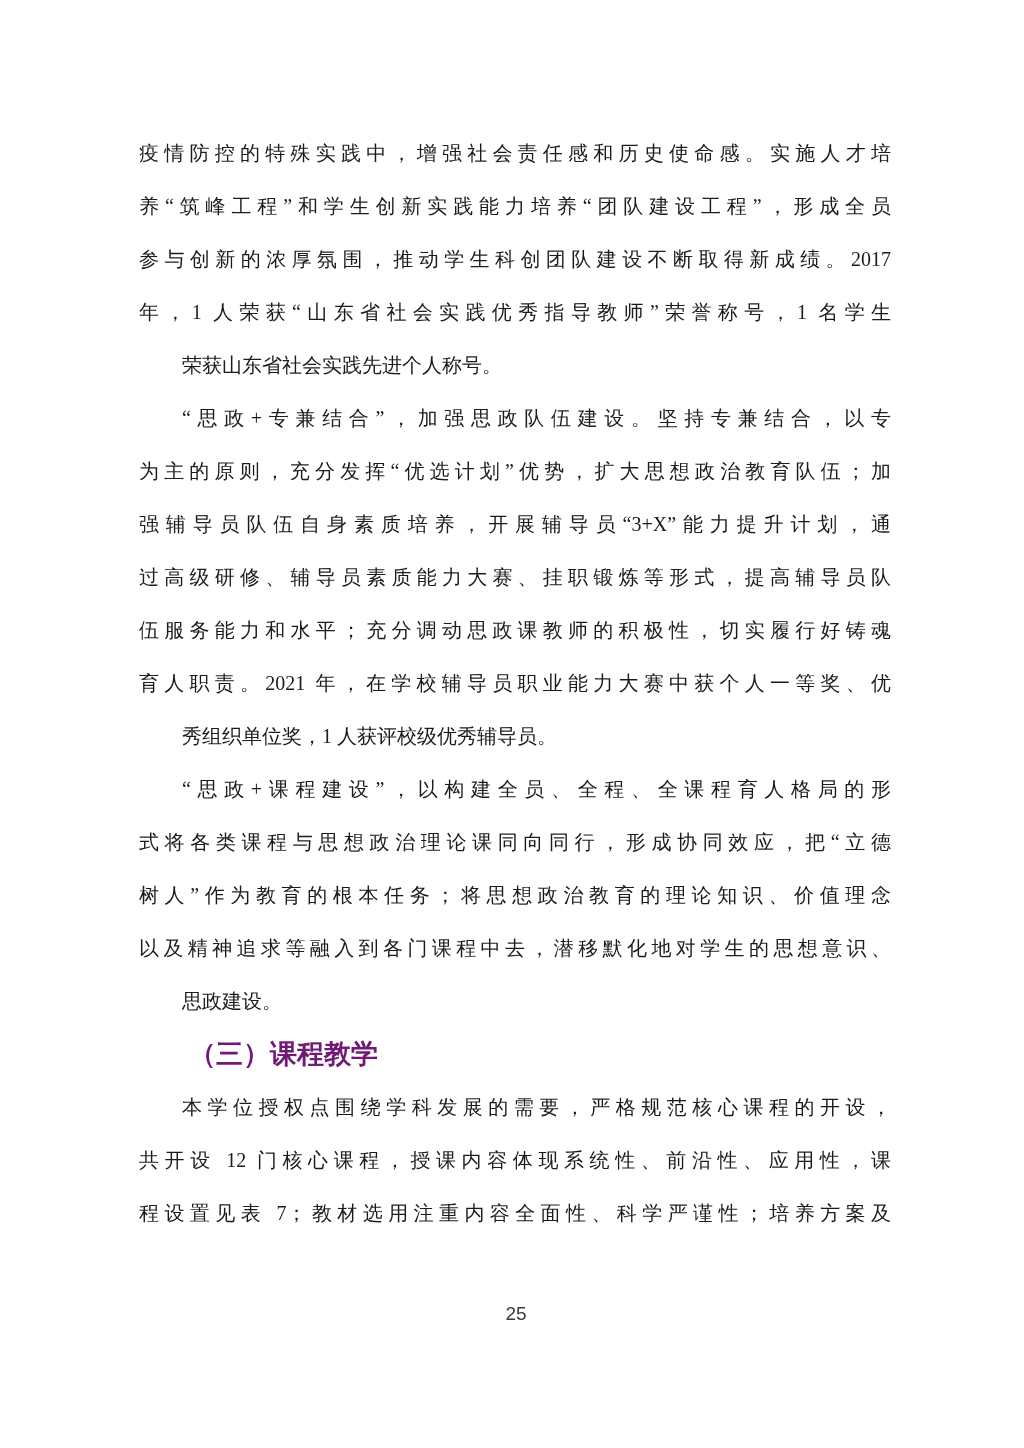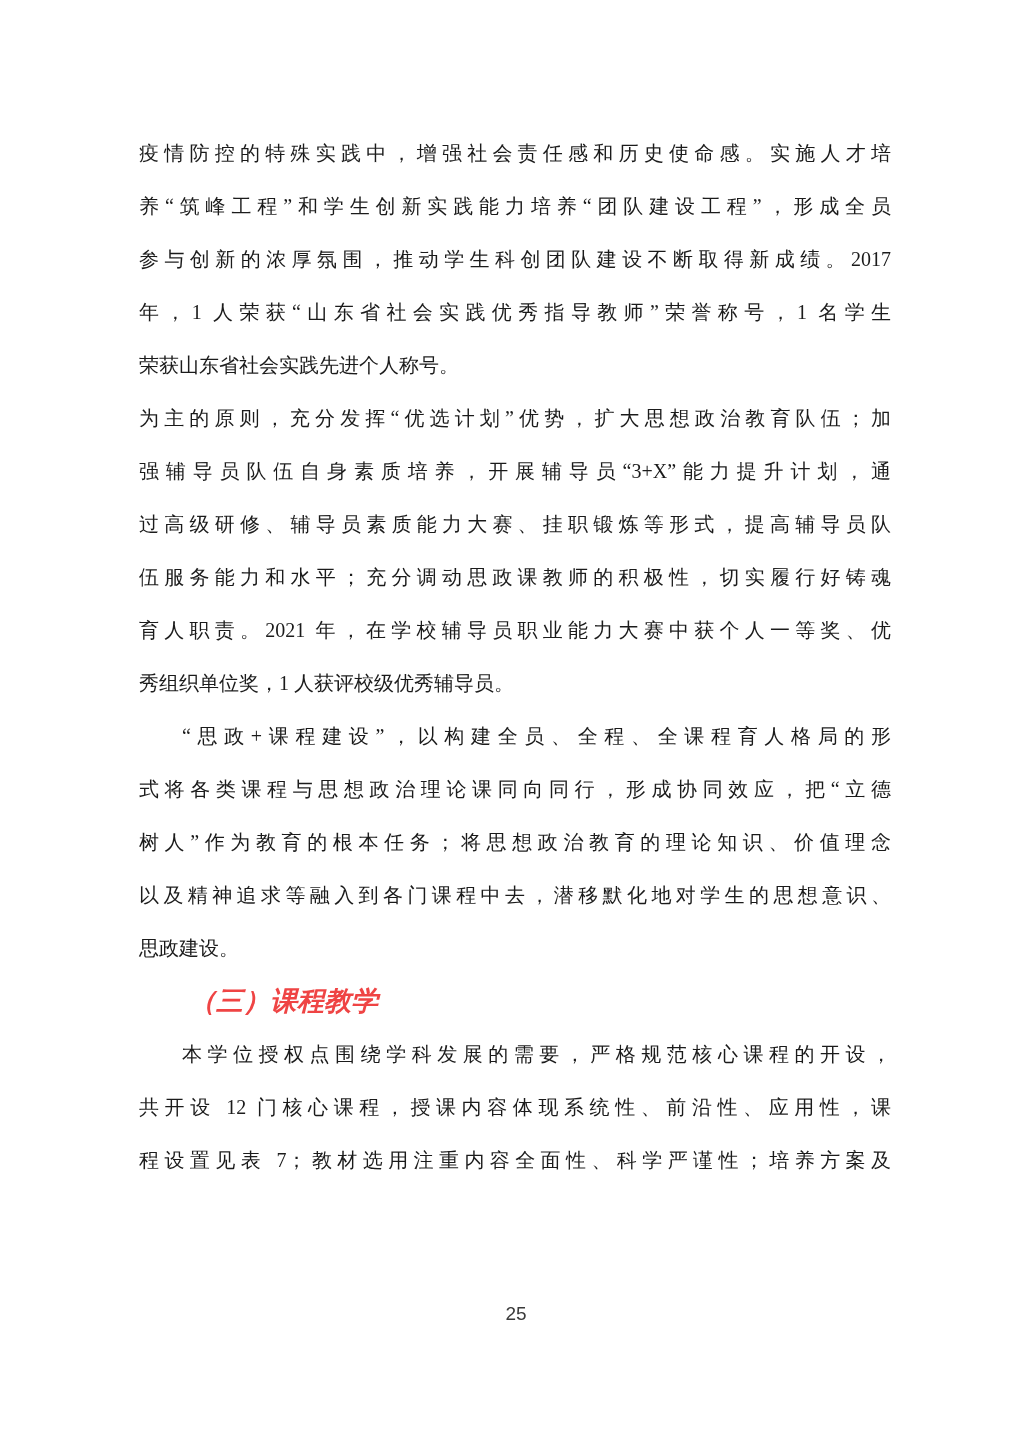--- a/index.html
+++ b/index.html
@@ -27,32 +27,32 @@
     line-height: 53px;
     height: 53px;
     text-align: justify;
     text-align-last: justify;
     white-space: normal;
     color: #1b1b1b;
   }
   .ln.end {
     text-align: right;
     text-align-last: left;
+    margin-left: 43px;
   }
   .ln.indent {
     text-indent: 2.15em;
   }
   .heading {
     font-size: 27px;
     font-weight: 700;
     line-height: 53px;
     height: 53px;
     padding-left: 50px;
-    color: #ef4444;
-    font-style: italic;
+    color: #701a75;
   }
   .page-number {
     position: absolute;
     top: 1303px;
     left: 4px;
     width: 100%;
     text-align: center;
     font-family: "Liberation Sans", "DejaVu Sans", sans-serif;
     font-size: 19px;
     color: #3a3a3a;
@@ -65,20 +65,21 @@
 
   <div class="para">
     <div class="ln">疫情防控的特殊实践中，增强社会责任感和历史使命感。实施人才培</div>
     <div class="ln">养“筑峰工程”和学生创新实践能力培养“团队建设工程”，形成全员</div>
     <div class="ln">参与创新的浓厚氛围，推动学生科创团队建设不断取得新成绩。2017</div>
     <div class="ln">年，1 人荣获“山东省社会实践优秀指导教师”荣誉称号，1 名学生</div>
     <div class="ln end">荣获山东省社会实践先进个人称号。</div>
   </div>
 
   <div class="para">
+    <div class="ln indent">“思政+专兼结合”，加强思政队伍建设。坚持专兼结合，以专</div>
     <div class="ln">为主的原则，充分发挥“优选计划”优势，扩大思想政治教育队伍；加</div>
     <div class="ln">强辅导员队伍自身素质培养，开展辅导员“3+X”能力提升计划，通</div>
     <div class="ln">过高级研修、辅导员素质能力大赛、挂职锻炼等形式，提高辅导员队</div>
     <div class="ln">伍服务能力和水平；充分调动思政课教师的积极性，切实履行好铸魂</div>
     <div class="ln">育人职责。2021 年，在学校辅导员职业能力大赛中获个人一等奖、优</div>
     <div class="ln end">秀组织单位奖，1 人获评校级优秀辅导员。</div>
   </div>
 
   <div class="para">
     <div class="ln indent">“思政+课程建设”，以构建全员、全程、全课程育人格局的形</div>

